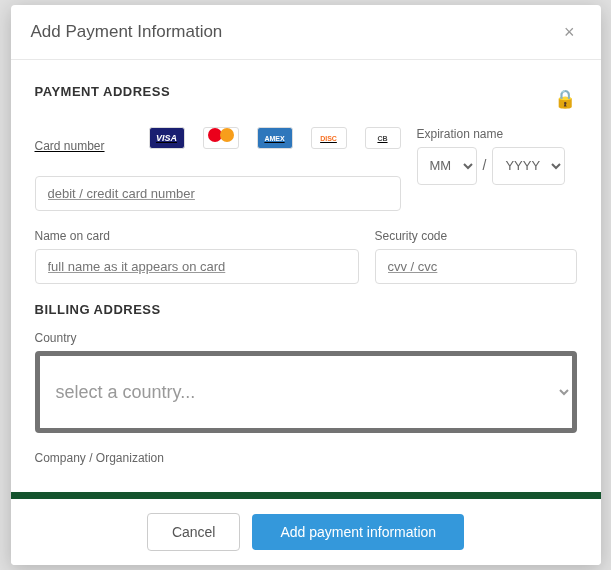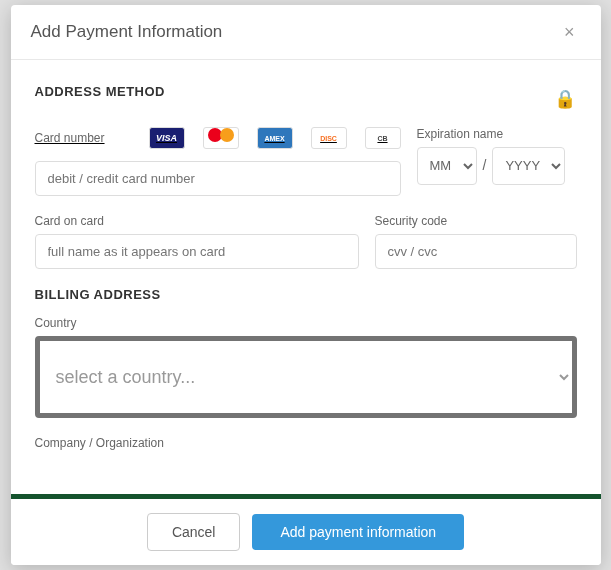--- a/index.html
+++ b/index.html
@@ -115,21 +115,21 @@
     .form-label {
       font-size: 12px;
       color: #666;
       margin-bottom: 6px;
     }
 
     .card-icons {
       display: flex;
       gap: 18px;
       align-items: center;
-      margin-bottom: 6px;
+      margin-bottom: 21px;
     }
 
     .card-icon {
       width: 36px;
       height: 22px;
       border: 1px solid #ddd;
       border-radius: 3px;
       display: flex;
       align-items: center;
       justify-content: center;
@@ -176,20 +176,21 @@
     }
 
     .form-input {
       border: 1px solid #ddd;
       border-radius: 4px;
       padding: 9px 12px;
       font-size: 13px;
       color: #999;
       outline: none;
       width: 100%;
+      text-decoration: underline;
     }
 
     .expiry-group {
       display: flex;
       gap: 0;
     }
 
     .expiry-select {
       border: 1px solid #ddd;
       border-radius: 4px;
@@ -223,21 +224,21 @@
       appearance: auto;
       background: #fff;
     }
 
     .modal-footer {
       display: flex;
       justify-content: center;
       align-items: center;
       gap: 12px;
       padding: 14px 20px;
-      border-top: 5px solid #14532d;
+      border-top: 7px solid #14532d;
       flex-shrink: 0;
       background: #fff;
     }
 
     .btn-cancel {
       padding: 10px 24px;
       border: 1px solid #ccc;
       border-radius: 4px;
       background: #fff;
       color: #555;
@@ -284,21 +285,21 @@
   <div class="modal">
 
     <div class="modal-header">
       <span class="modal-title">Add Payment Information</span>
       <button class="close-btn">×</button>
     </div>
 
     <div class="modal-body">
 
       <div class="section-header">
-        <span class="section-title">ADDRESS METHOD</span>
+        <span class="section-title">PAYMENT ADDRESS</span>
         <span class="lock-icon">🔒</span>
       </div>
 
       <div class="form-row">
         <div class="form-group full">
           <div class="card-label-row">
             <label class="form-label">Card number</label>
             <div class="card-icons">
               <div class="card-icon visa">VISA</div>
               <div class="card-icon mastercard">
@@ -324,21 +325,21 @@
             <span class="expiry-sep">/</span>
             <select class="expiry-select">
               <option>YYYY</option>
             </select>
           </div>
         </div>
       </div>
 
       <div class="form-row">
         <div class="form-group full">
-          <label class="form-label">Card on card</label>
+          <label class="form-label">Name on card</label>
           <input type="text" class="form-input" placeholder="full name as it appears on card" style="">
         </div>
         <div class="form-group" style="flex: 0 0 auto; min-width: 150px;">
           <label class="form-label">Security code</label>
           <input type="text" class="form-input" placeholder="cvv / cvc" style="">
         </div>
       </div>
 
       <div class="section-divider"></div>
       <div class="section-title">BILLING ADDRESS</div>

